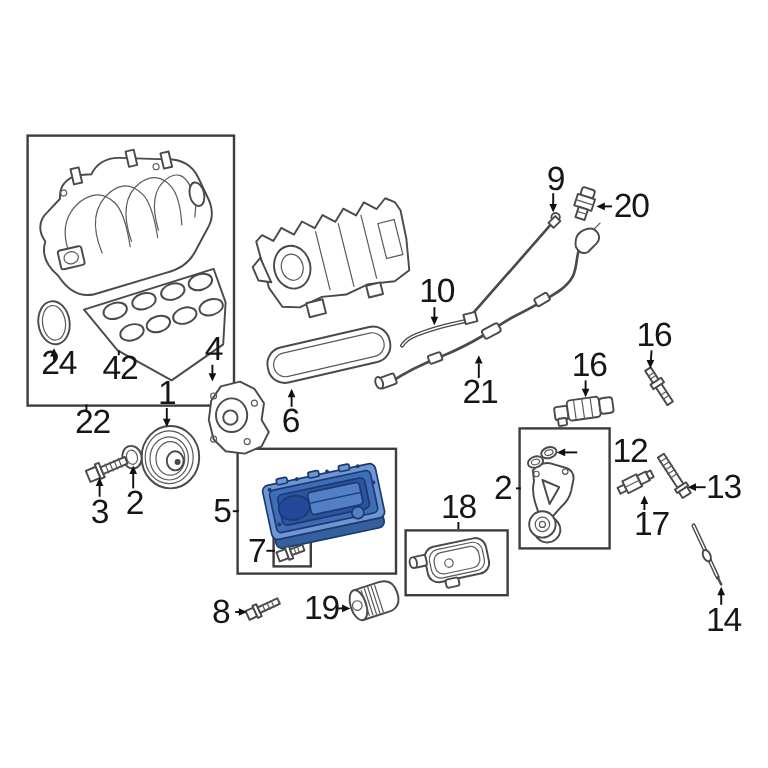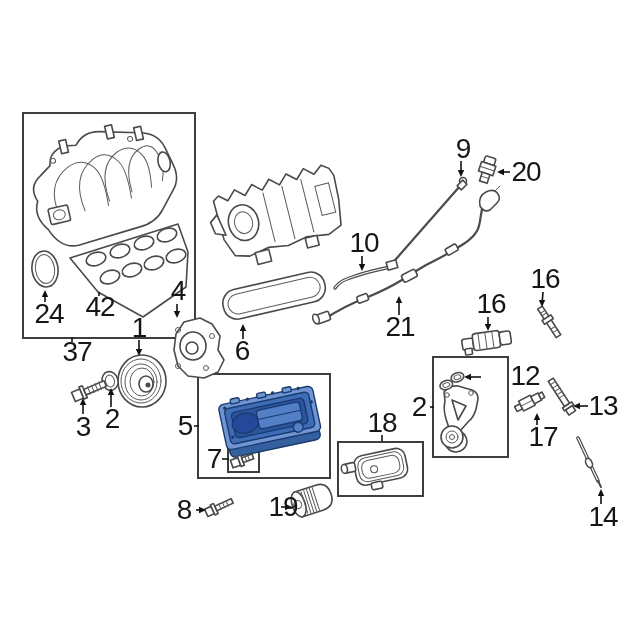--- a/index.html
+++ b/index.html
@@ -324,19 +324,19 @@
   <div class="callout" style="left:463px;top:149px">9</div>
   <div class="callout" style="left:364px;top:243px">10</div>
   <div class="callout" style="left:419px;top:407px">2</div>
   <div class="callout" style="left:525px;top:376px">12</div>
   <div class="callout" style="left:603px;top:406px">13</div>
   <div class="callout" style="left:603px;top:517px">14</div>
   <div class="callout" style="left:491px;top:304px">16</div>
   <div class="callout" style="left:545px;top:279px">16</div>
   <div class="callout" style="left:543px;top:437px">17</div>
   <div class="callout" style="left:382px;top:423px">18</div>
-  <div class="callout" style="left:283px;top:507px">19</div>
+  <div class="callout" style="left:268px;top:507px">19</div>
   <div class="callout" style="left:526px;top:172px">20</div>
   <div class="callout" style="left:400px;top:327px">21</div>
-  <div class="callout" style="left:77px;top:352px">37</div>
+  <div class="callout" style="left:77px;top:352px">22</div>
   <div class="callout" style="left:100px;top:307px">42</div>
-  <div class="callout" style="left:49px;top:314px">24</div>
+  <div class="callout" style="left:49px;top:303px">24</div>
 </div>
 
 </body></html>

